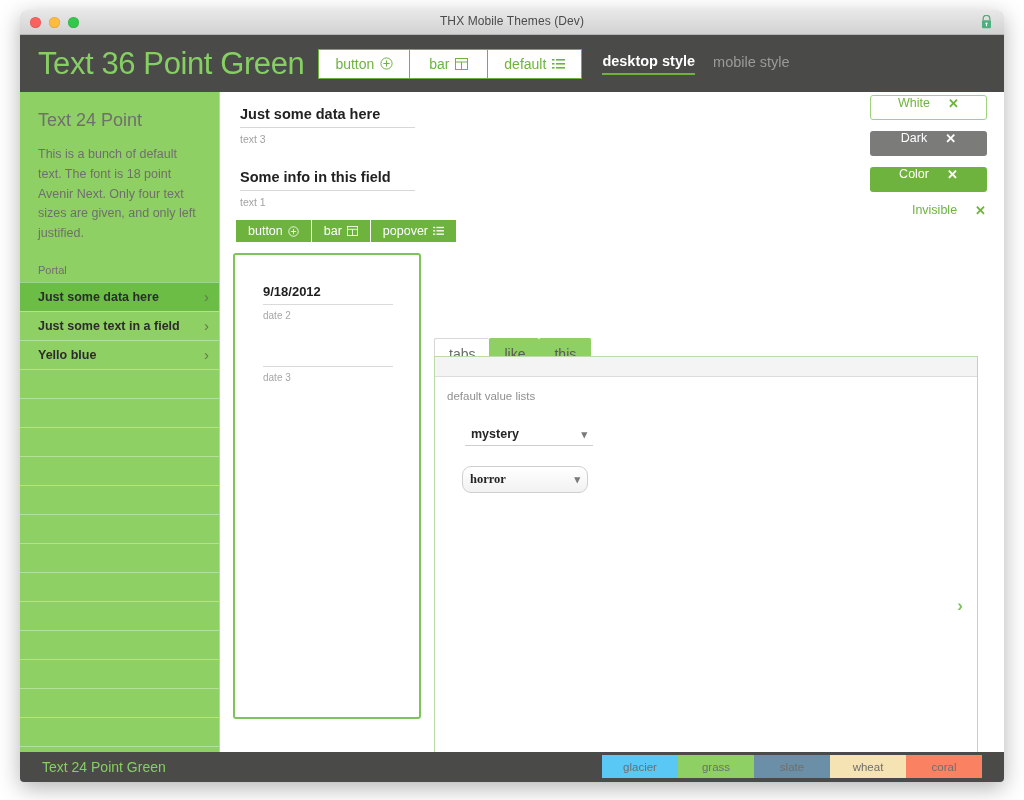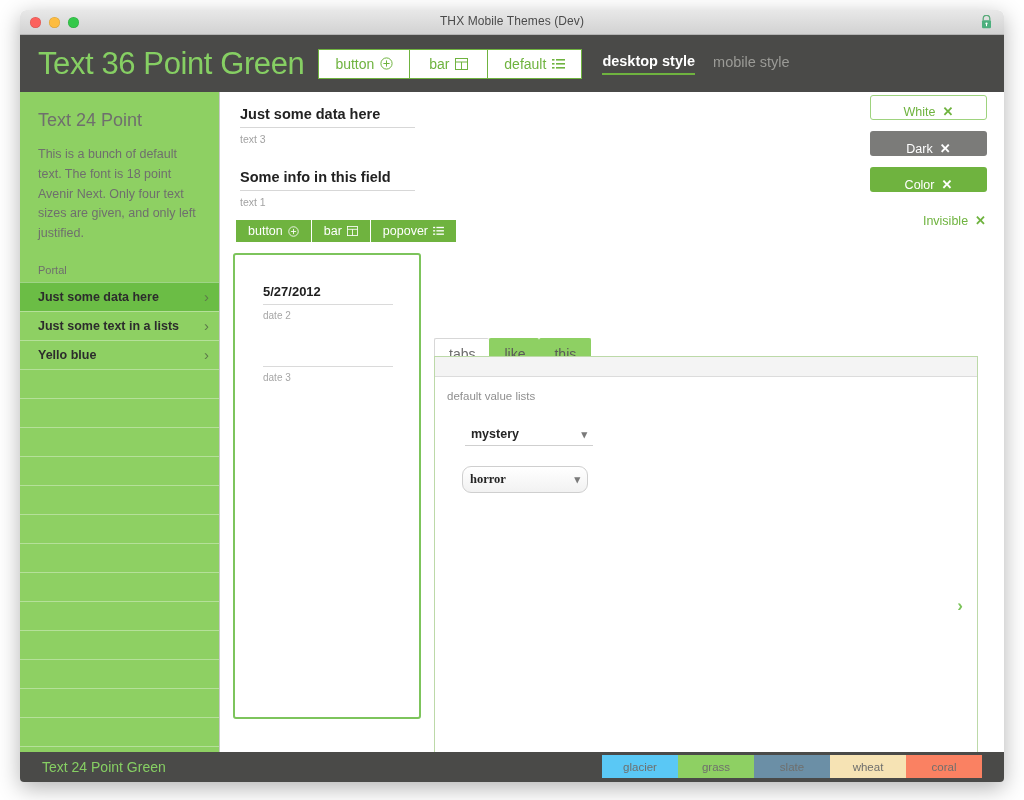--- a/index.html
+++ b/index.html
@@ -240,21 +240,21 @@
 
   #panel-next-chevron {
     position: absolute; right: 14px; top: 239px;
     color: #7dc45c; font-size: 17px; font-weight: bold;
   }
 
   
   #theme-btns { position: absolute; right: 17px; top: 3px; width: 117px; }
   .theme-btn {
     height: 25px;
-    display: flex; align-items: flex-end; justify-content: center; gap: 7px;
+    display: flex; align-items: flex-start; justify-content: center; gap: 18px;
     font-size: 12.5px;
     border-radius: 3px;
     margin-bottom: 11px;
     box-sizing: border-box;
   }
   .theme-btn.white { background: #ffffff; border: 1px solid #9ed37e; color: #6fb33f; }
   .theme-btn.dark  { background: #7b7b79; color: #ffffff; }
   .theme-btn.color { background: #6fb33f; color: #ffffff; }
   .theme-btn.invisible { background: transparent; color: #6fb33f; justify-content: flex-end; padding-right: 1px; }
   .xmark { font-weight: bold; font-size: 13px; }
@@ -342,21 +342,21 @@
     <div id="sidebar">
       <div id="sidebar-heading">Text 24 Point</div>
       <div id="sidebar-desc">This is a bunch of default text. The font is 18 point Avenir Next. Only four text sizes are given, and only left justified.</div>
       <div id="portal-label">Portal</div>
 
       <div class="list-row selected">
         <span>Just some data here</span>
         <span class="chev">›</span>
       </div>
       <div class="list-row">
-        <span>Just some text in a lists</span>
+        <span>Just some text in a field</span>
         <span class="chev">›</span>
       </div>
       <div class="list-row">
         <span>Yello blue</span>
         <span class="chev">›</span>
       </div>
       <div id="empty-rows">
           <div class="list-row empty"></div>
           <div class="list-row empty"></div>
           <div class="list-row empty"></div>
@@ -414,21 +414,21 @@
               <rect x="0" y="9" width="2.5" height="1.6"></rect>
                 <rect x="4" y="9" width="9" height="1.6"></rect>
             </g>
           </svg>
         </div>
       </div>
 
       <div id="date-card">
         <div class="inner">
           <div>
-            <div class="date-value">5/27/2012</div>
+            <div class="date-value">9/18/2012</div>
             <div class="date-label">date 2</div>
           </div>
           <div>
             <div class="date-blank"></div>
             <div class="date-label">date 3</div>
           </div>
         </div>
       </div>
 
       <div id="tabs-row">

